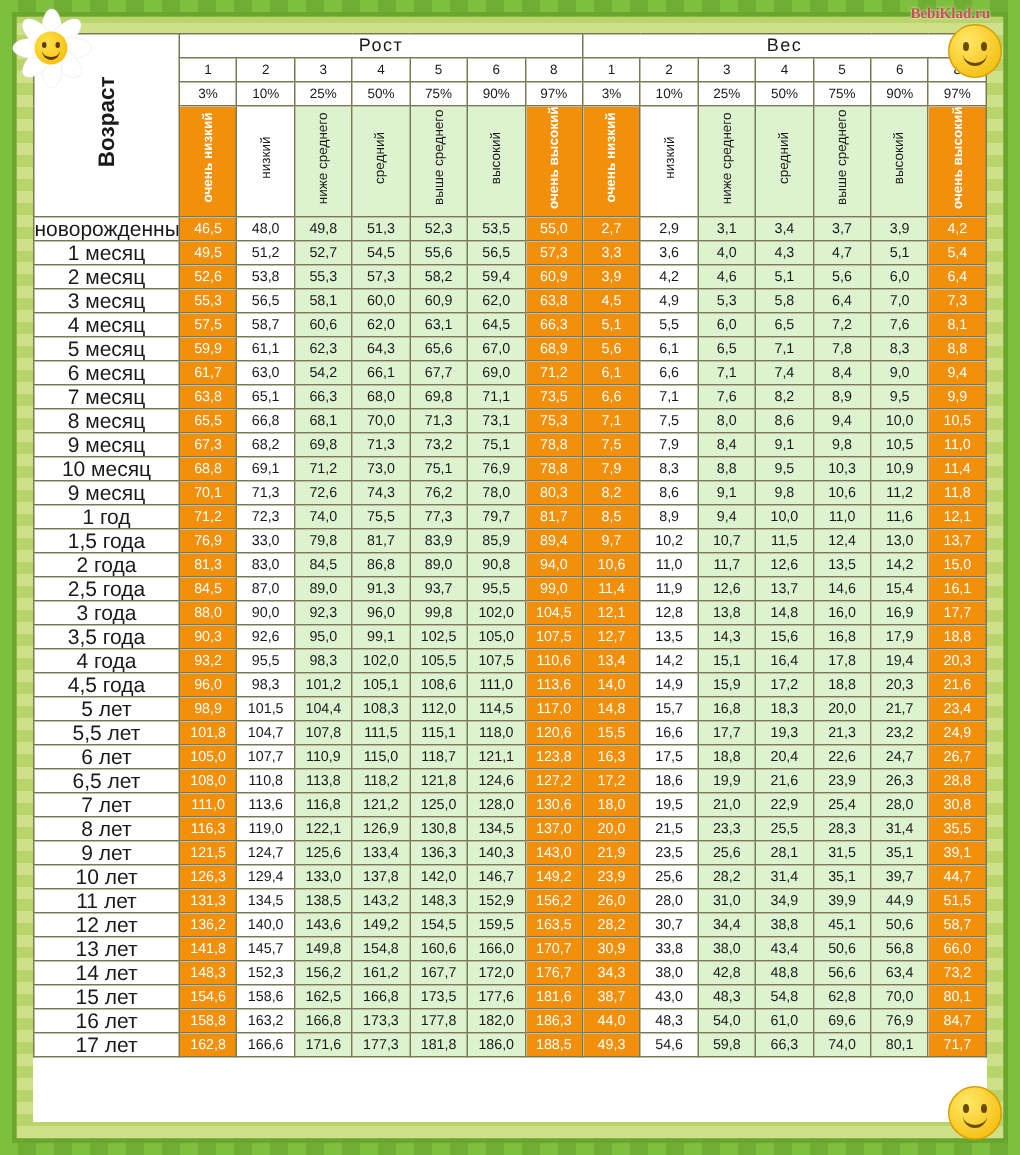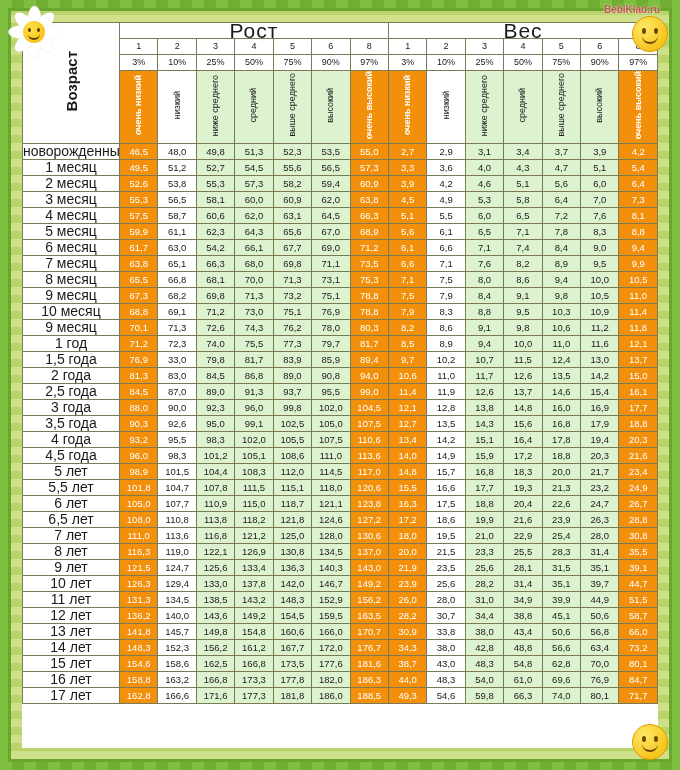--- a/index.html
+++ b/index.html
@@ -24,20 +24,21 @@
   }
   .frame-inner2{
     position:absolute;left:22px;top:22px;right:22px;bottom:22px;
     background:#fffdf2;
     border:1px solid #9ab84f;
   }
   .watermark{
     position:absolute;right:20px;top:4px;
     font-size:10px;color:#c9504f;font-weight:bold;z-index:30;
     text-shadow:0 0 2px #fff;
+    font-family:Liberation Serif, serif;
   }
   .daisy{position:absolute;z-index:25;}
   .daisy .petals{position:relative;width:56px;height:56px;}
   .daisy .petal{
     position:absolute;left:50%;top:50%;
     width:13px;height:26px;margin-left:-6.5px;margin-top:-26px;
     background:#ffffff;border-radius:50% 50% 40% 40%;
     box-shadow:0 0 1px #d8d8c0;
     transform-origin:50% 100%;
   }
@@ -82,21 +83,21 @@
     padding:0;
     text-align:center;
     vertical-align:middle;
     font-weight:normal;
     height:15px;
     line-height:15px;
     overflow:hidden;
   }
   .col-age{width:96px;}
   .grp-head{
-    font-size:21px;font-weight:bold;background:#ffffff;height:26px;
+    font-size:12px;font-weight:bold;background:#ffffff;height:26px;
     letter-spacing:1px;
   }
   .num-head{font-size:9px;background:#ffffff;height:14px;line-height:14px;}
   .pct-head{font-size:9px;background:#ffffff;height:14px;line-height:14px;}
   .vert-head{
     height:95px;background:#ffffff;
   }
   .vert-head .vtxt{
     writing-mode:vertical-rl;
     transform:rotate(180deg);

